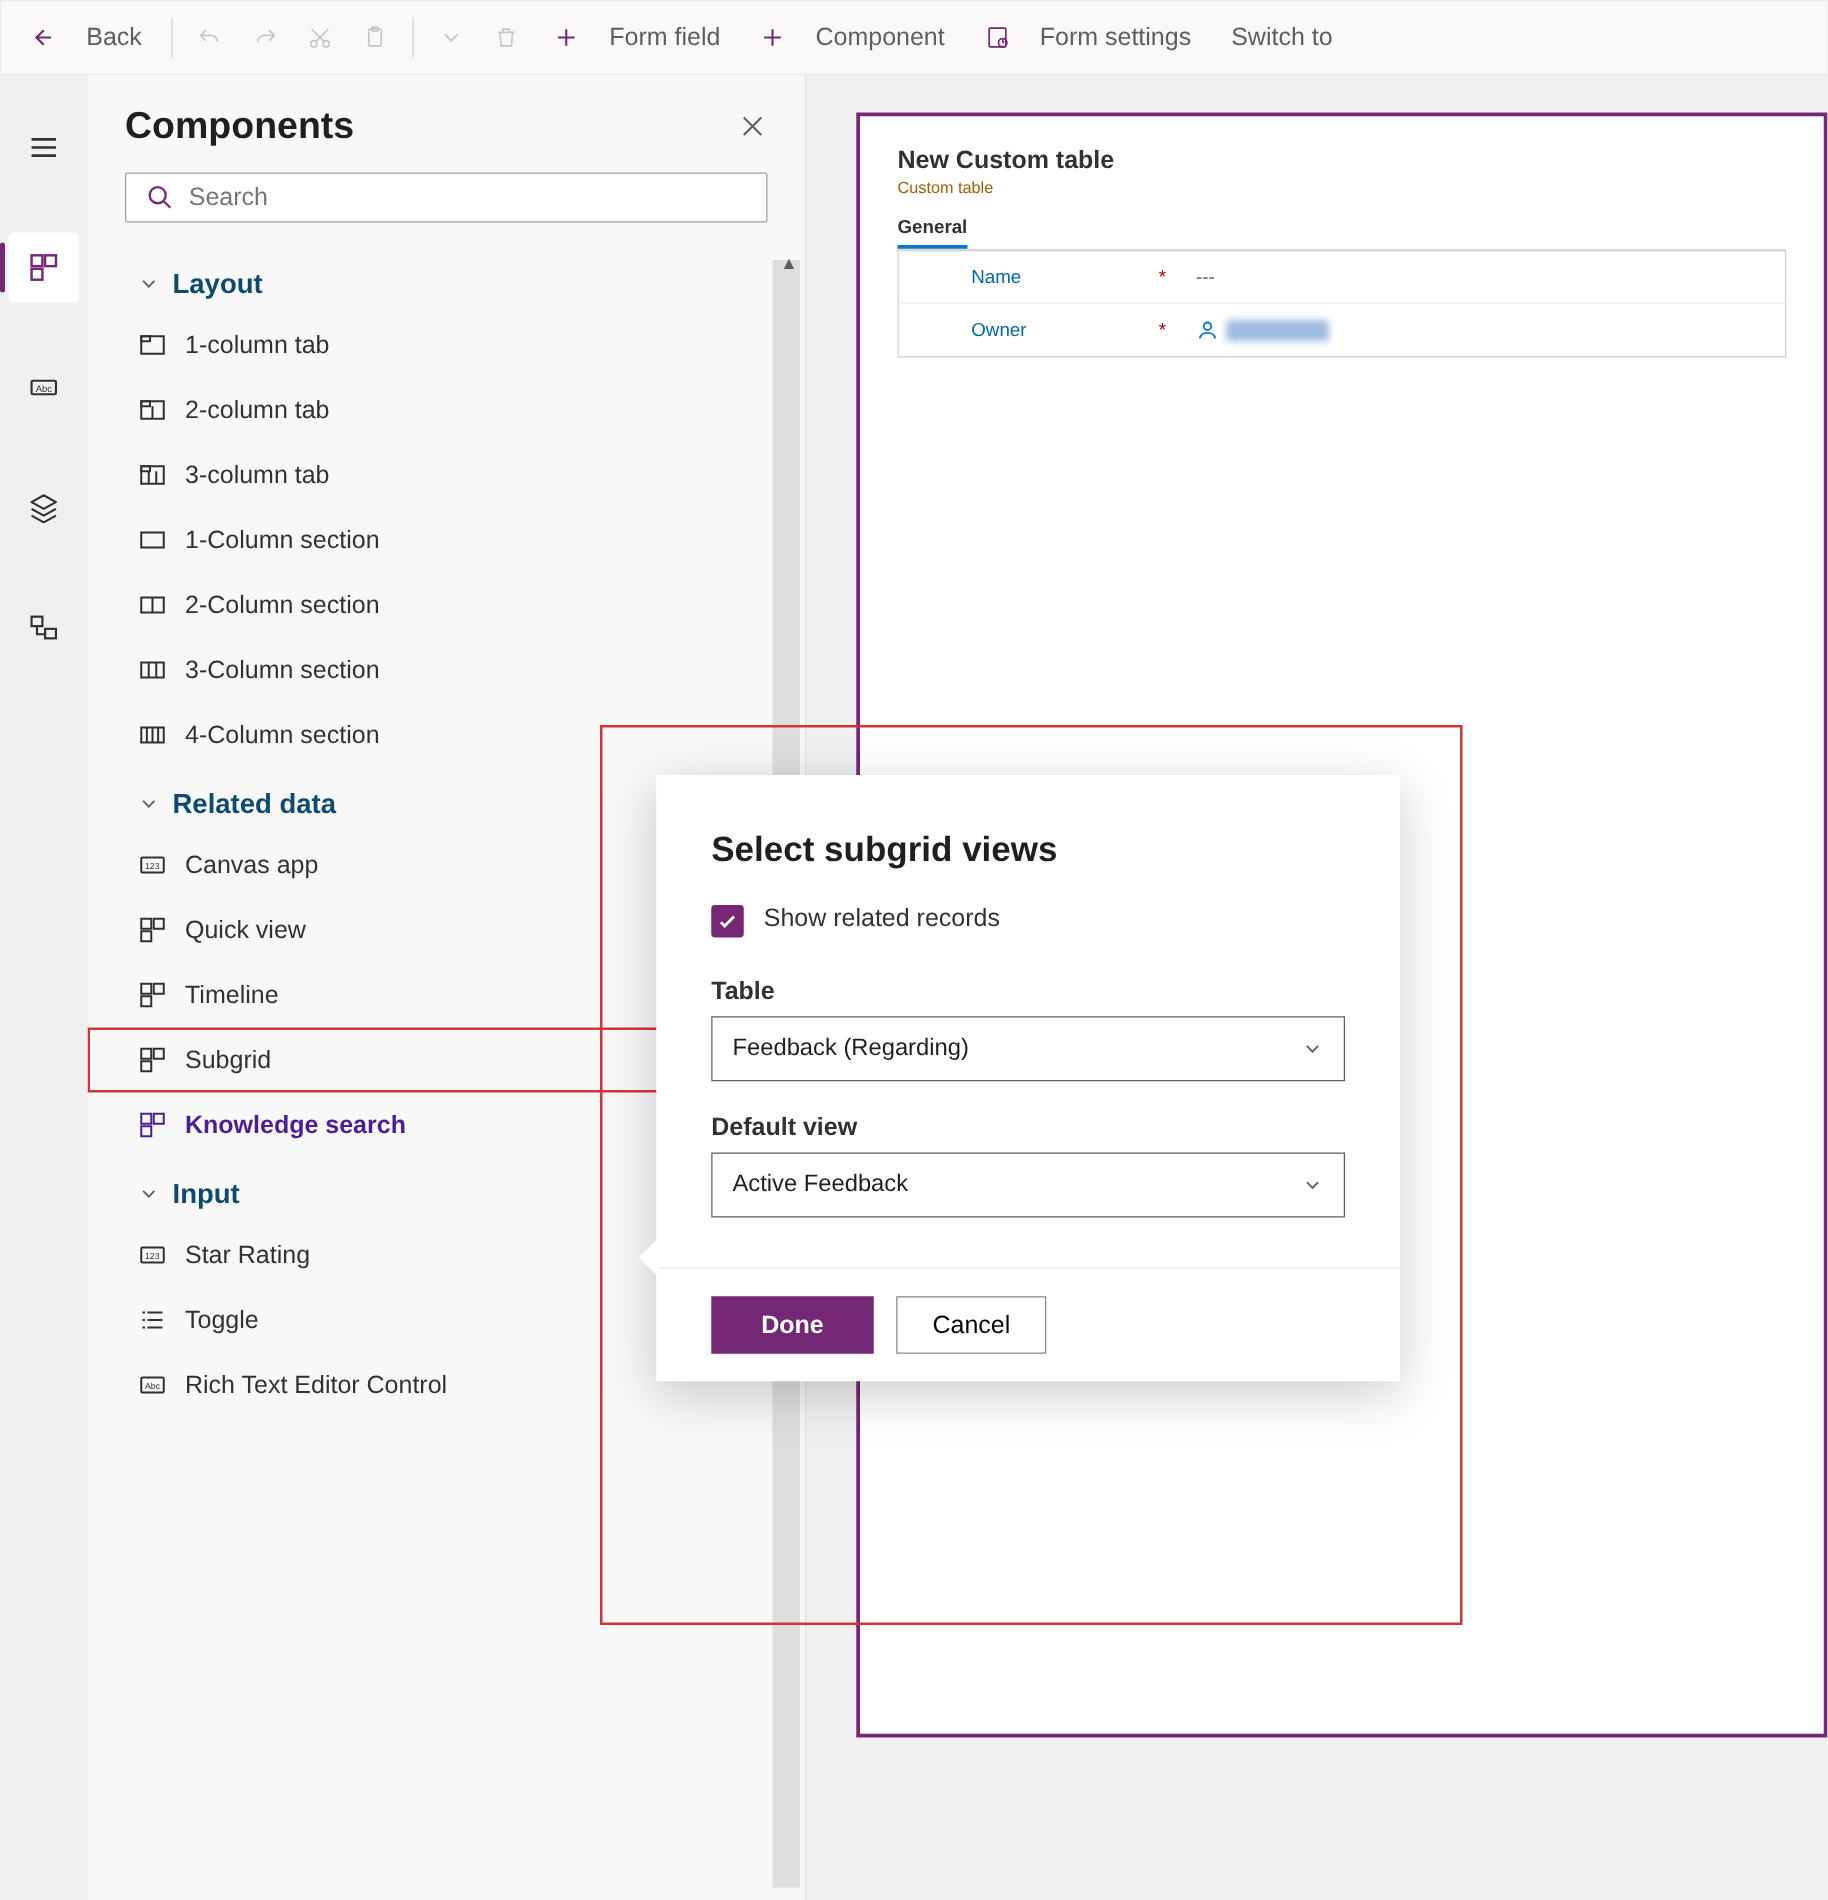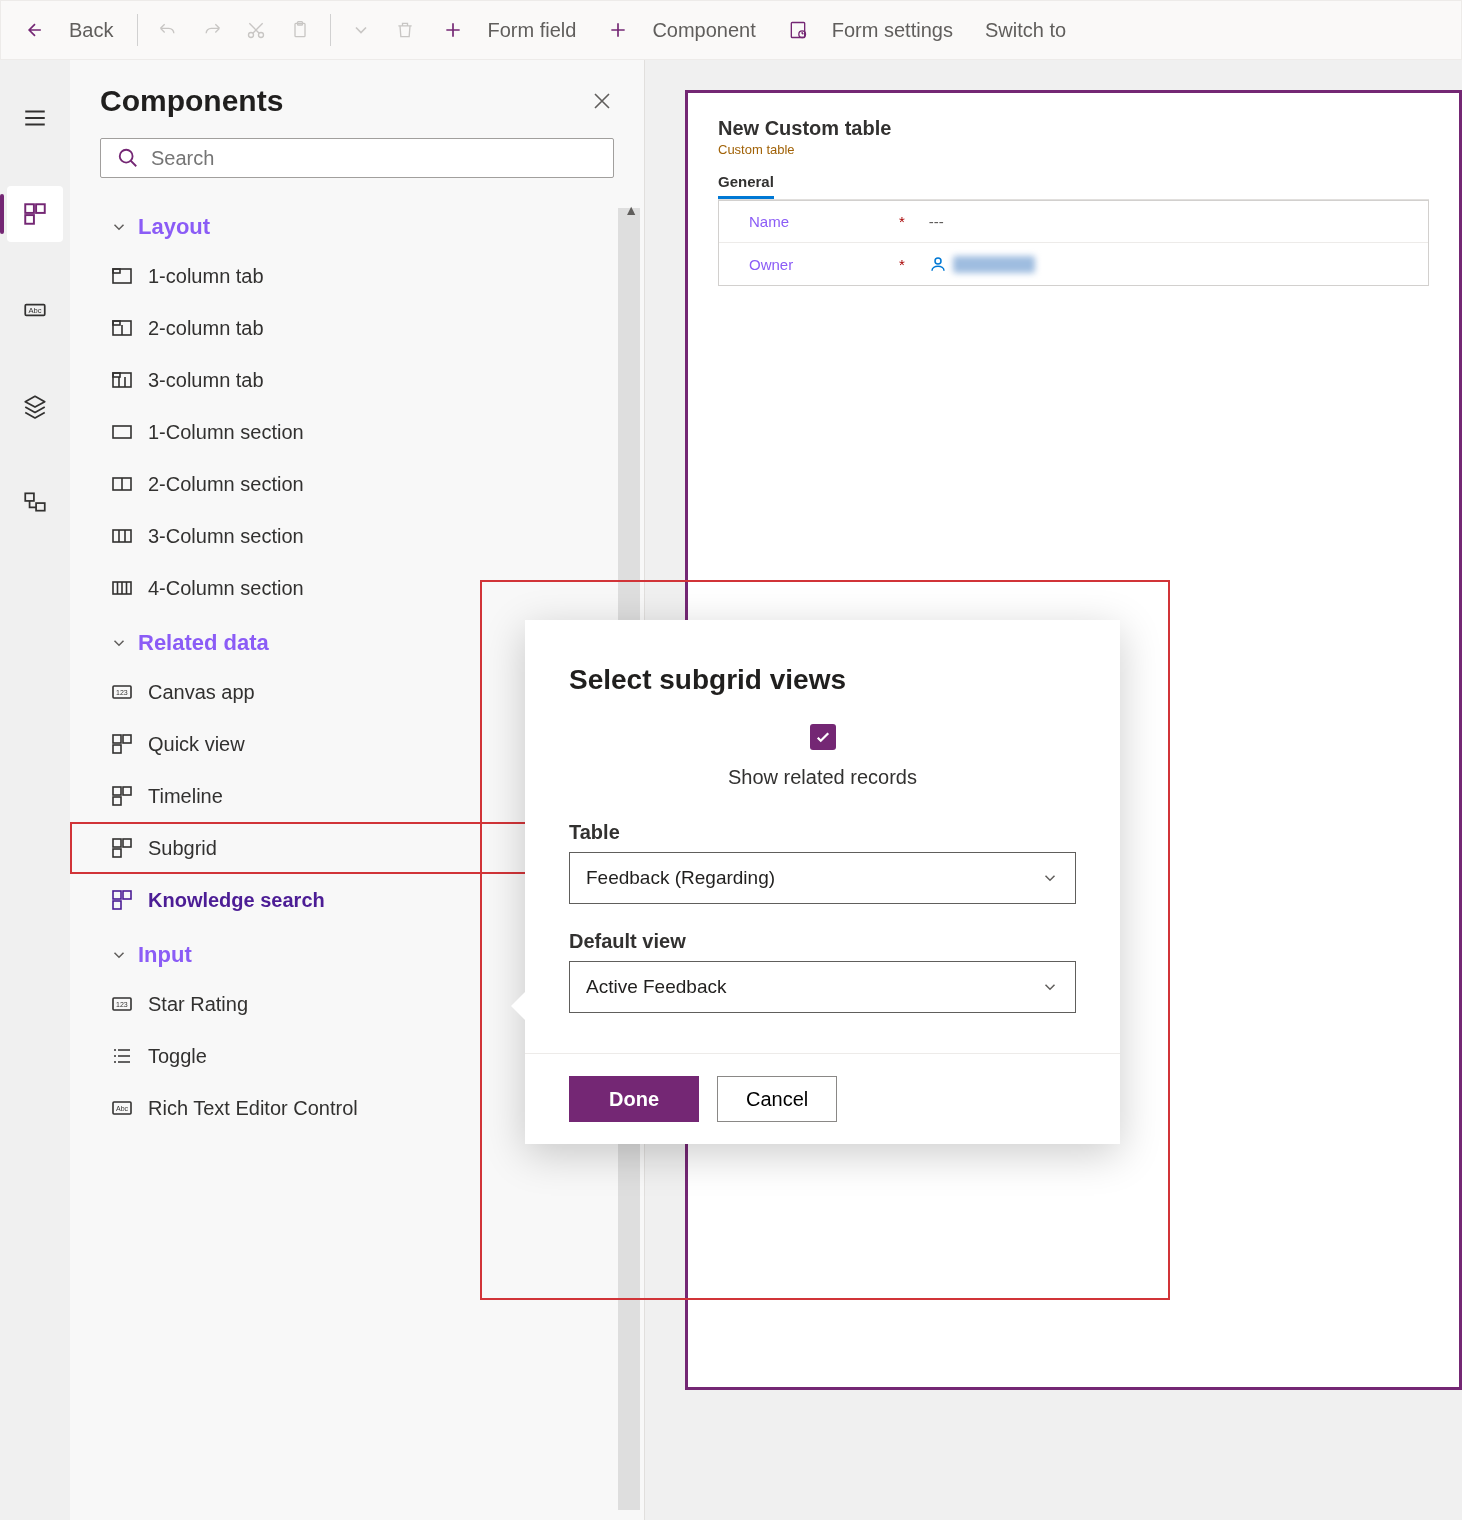--- a/index.html
+++ b/index.html
@@ -33,52 +33,52 @@
   .panel-close { width:24px; height:24px; cursor:pointer; color:#605e5c; }
   .search-box { margin: 0 30px 20px 30px; height: 40px; border: 1px solid #a19f9d; background:#fff; display:flex; align-items:center; padding:0 16px; gap:12px; border-radius:2px;}
   .search-box svg { width:22px; height:22px; color:#742774; }
   .search-box input { border:none; outline:none; font-size:20px; color:#605e5c; flex:1; background:transparent;}
   .panel-scroll { flex:1; overflow-y:auto; margin-right:4px; position:relative;}
   .scroll-track { position:absolute; right:0; top:10px; width:22px; bottom:10px; background: #dedede;}
   .scroll-thumb-arrow { position:absolute; right:2px; top:-6px; color:#605e5c; font-size:14px;}
   
   .group-header { display:flex; align-items:center; gap:10px; padding: 16px 30px 10px 40px; cursor:pointer;}
   .group-header .chev { color:#605e5c;}
-  .group-header .label { font-size:22px; font-weight:600; color:#8b5cf6;}
+  .group-header .label { font-size:22px; font-weight:600; color:#0c4a6e;}
   .comp-item { display:flex; align-items:center; gap:14px; padding: 14px 30px 14px 40px; font-size:20px; color:#323130; cursor:pointer;}
   .comp-item.disabled-item { color:#4c1d95;font-weight:bold; }
   .comp-item.highlighted { outline:2px solid #d13438; outline-offset:-2px;}
   .comp-icon { width:24px; height:24px; display:flex; align-items:center; justify-content:center; flex-shrink:0;}
   .comp-icon svg { width:24px; height:24px; }
 
   
   .canvas-area { flex:1; background:#f0f0f0; padding: 30px 0 30px 40px; position:relative;}
   .form-preview { border: 3px solid #742774; background:#fff; min-height: 1300px; padding: 24px 30px; position:relative;}
   .form-title { font-size:20px; font-weight:600; margin-bottom:2px;}
   .form-subtitle { font-size:13px; color:#a16207; margin-bottom:10px;}
   .form-tabs { border-bottom:1px solid #e1dfdd; margin-bottom:0;}
   .form-tab { display:inline-block; padding: 6px 0; font-size:15px; font-weight:600; border-bottom: 3px solid #0078d4; color:#323130;}
   .form-section { border:1px solid #d2d0ce; border-top:none;}
   .form-row { display:flex; align-items:center; padding: 12px 30px; border-top:1px solid #edebe9; font-size:15px;}
   .form-row:first-child{border-top:1px solid #d2d0ce;}
-  .fr-label { width: 150px; color:#8b5cf6;}
+  .fr-label { width: 150px; color:#0369a1;margin-left:28px;}
   .fr-req { color:#a80000; margin-right:24px;}
   .fr-val { color:#605e5c; display:flex; align-items:center; gap:6px;}
   .owner-icon { width:18px; height:18px; color:#0078d4;}
   .owner-blur { background:#9fbde0; color:transparent; border-radius:2px; filter: blur(3px); padding:0 20px;}
 
   
   .red-box-overlay { position:absolute; border:2px solid #d13438; pointer-events:none; top: 580px; left: 480px; width: 690px; height: 720px; }
 
   
   .popup { position:absolute; top:620px; left:525px; width:595px; background:#fff; box-shadow: 0 10px 40px rgba(0,0,0,0.2); z-index:50; }
   .popup-callout-arrow { position:absolute; left:-14px; top:370px; width:0; height:0; border-top:16px solid transparent; border-bottom:16px solid transparent; border-right:16px solid #fff;}
   .popup-body { padding: 44px 44px 30px 44px;}
   .popup-title { font-size:28px; font-weight:600; margin-bottom:28px; color:#201f1e;}
-  .checkbox-row { display:flex; align-items:center; gap:16px; margin-bottom:32px;flex-direction:column;}
+  .checkbox-row { display:flex; gap:16px; margin-bottom:32px;}
   .cbx { width:26px; height:26px; background:#742774; display:flex; align-items:center; justify-content:center; border-radius:3px;}
   .cbx svg { width:18px; height:18px; color:#fff;}
   .cbx-label { font-size:20px;}
   .field-label { font-size:20px; font-weight:600; margin-bottom:8px; display:block;}
   .select-box { width:100%; height:52px; border:1px solid #605e5c; display:flex; align-items:center; justify-content:space-between; padding: 0 16px; font-size:19px; color:#201f1e; margin-bottom:26px; cursor:pointer; background:#fff;}
   .select-box .chev { color:#605e5c;}
   .popup-footer { border-top:1px solid #edebe9; padding: 22px 44px; display:flex; gap:18px;}
   .btn { height:46px; padding:0 28px; font-size:20px; border:1px solid #8a8886; background:#fff; cursor:pointer; display:flex; align-items:center; justify-content:center;}
   .btn.primary { background:#742774; color:#fff; border:none; font-weight:600; min-width:130px;}
 </style>

